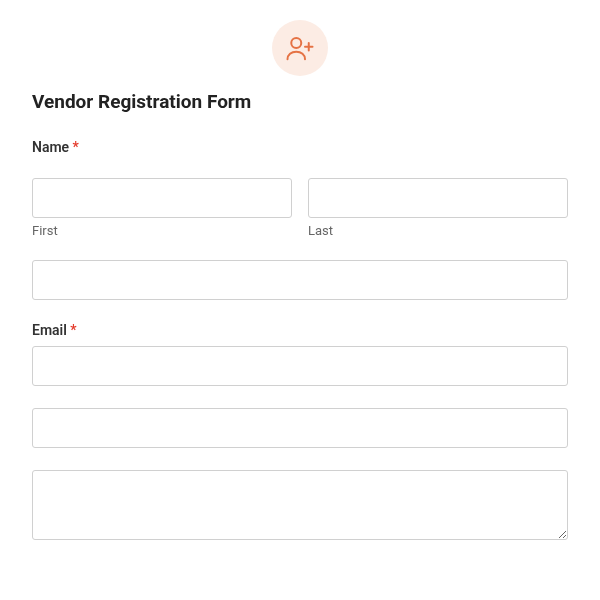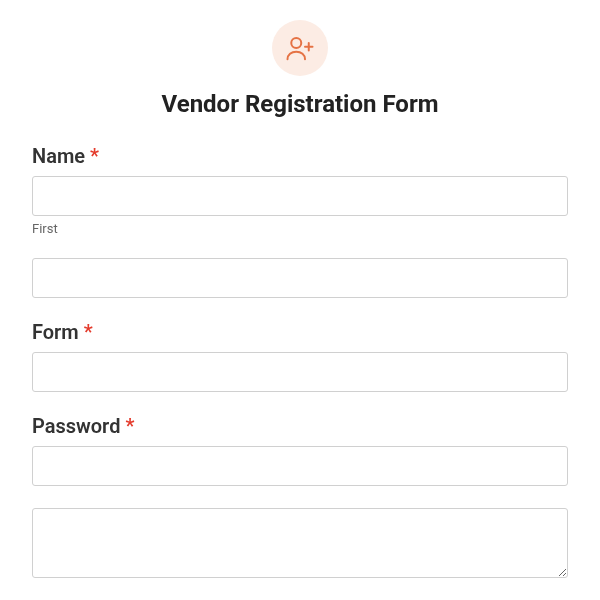--- a/index.html
+++ b/index.html
@@ -23,45 +23,45 @@
     .icon-circle {
       width: 56px;
       height: 56px;
       border-radius: 50%;
       background: #fcece4;
       display: flex;
       align-items: center;
       justify-content: center;
     }
     .form-title {
-      text-align: center;
-      font-size: 24px;
+      font-size: 19px;
       font-weight: 700;
       color: #222;
       margin-bottom: 26px;
     }
     .field {
       margin-bottom: 22px;
     }
     .field-label {
-      font-size: 20px;
+      font-size: 14px;
       font-weight: 600;
       color: #333;
       margin-bottom: 8px;
       display: block;
     }
     .req {
       color: #e43b2c;
     }
     .row {
       display: flex;
       gap: 16px;
     }
     .col {
       flex: 1;
+      margin-top: 15px;
     }
     .input {
       width: 100%;
       height: 40px;
       border: 1px solid #d0d0d0;
       border-radius: 3px;
       padding: 8px 10px;
       font-size: 14px;
       background: #fff;
     }
@@ -101,39 +101,39 @@
 <div class="field">
   <label class="field-label">
     <span>Name</span>
     <span class="req">*</span>
   </label>
   <div class="row">
     <div class="col">
       <input type="text" class="input" style="">
       <div class="sublabel">First</div>
     </div>
+    <div class="col">
+      <input type="text" class="input" style="">
+      <div class="sublabel">Last</div>
+    </div>
   </div>
 </div>
 
 <div class="field">
   <input type="text" class="input" style="">
 </div>
 
 <div class="field">
   <label class="field-label">
-    <span>Form</span>
+    <span>Email</span>
     <span class="req">*</span>
   </label>
   <input type="email" class="input" style="">
 </div>
 
 <div class="field">
-  <label class="field-label">
-    <span>Password</span>
-    <span class="req">*</span>
-  </label>
   <input type="password" class="input" style="">
 </div>
 
 <div class="field">
   <textarea class="textarea" style=""></textarea>
   
 </div>
 
 </body></html>

